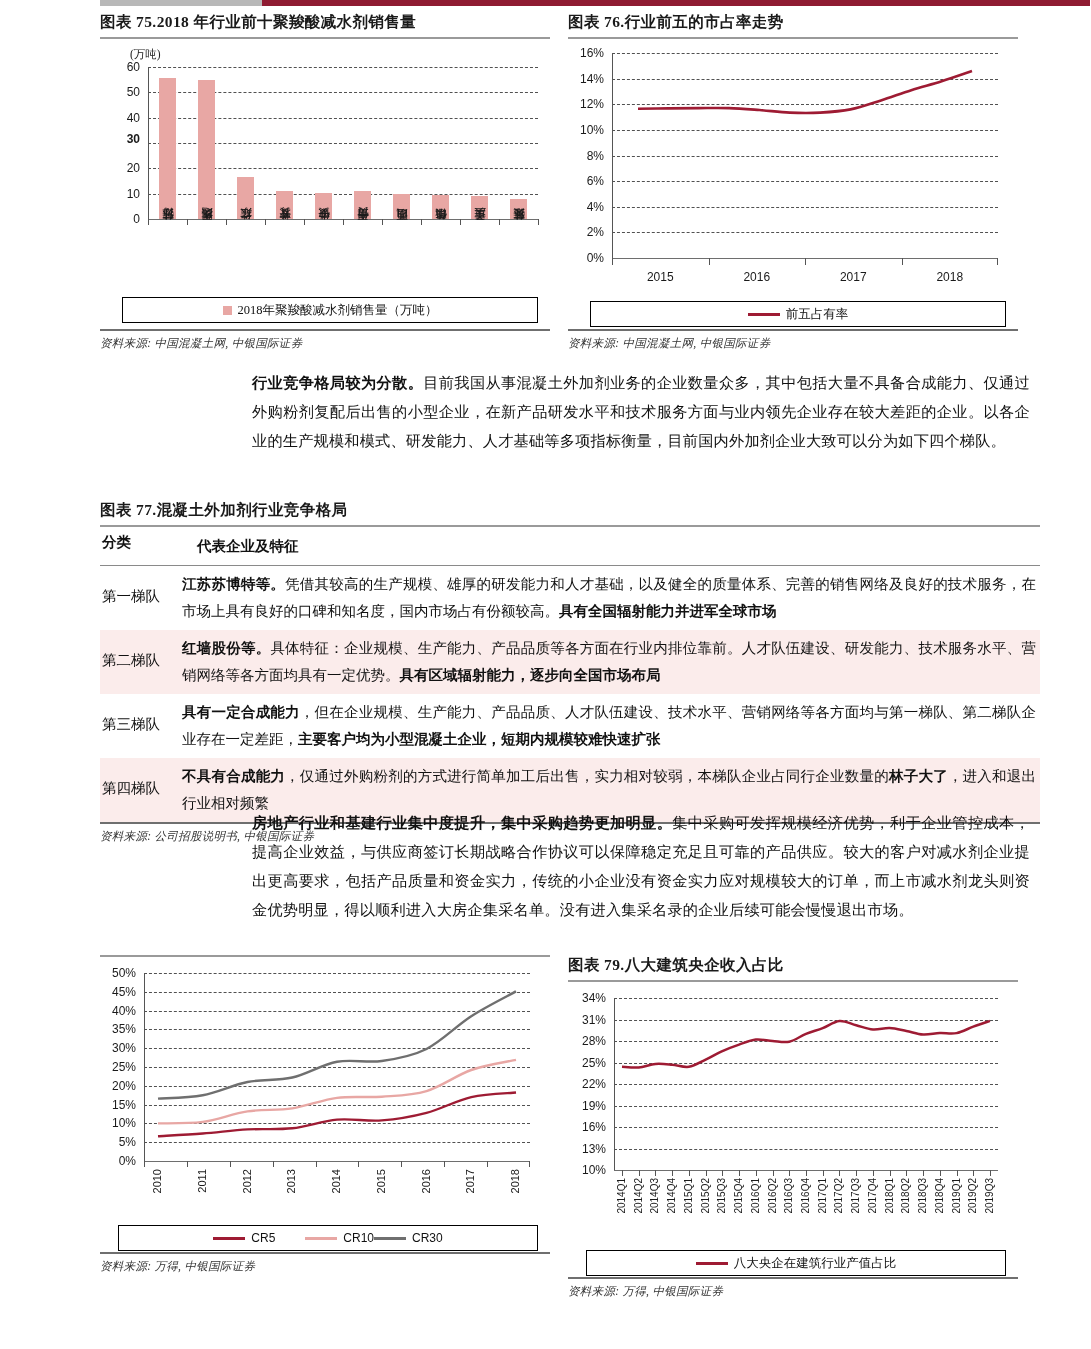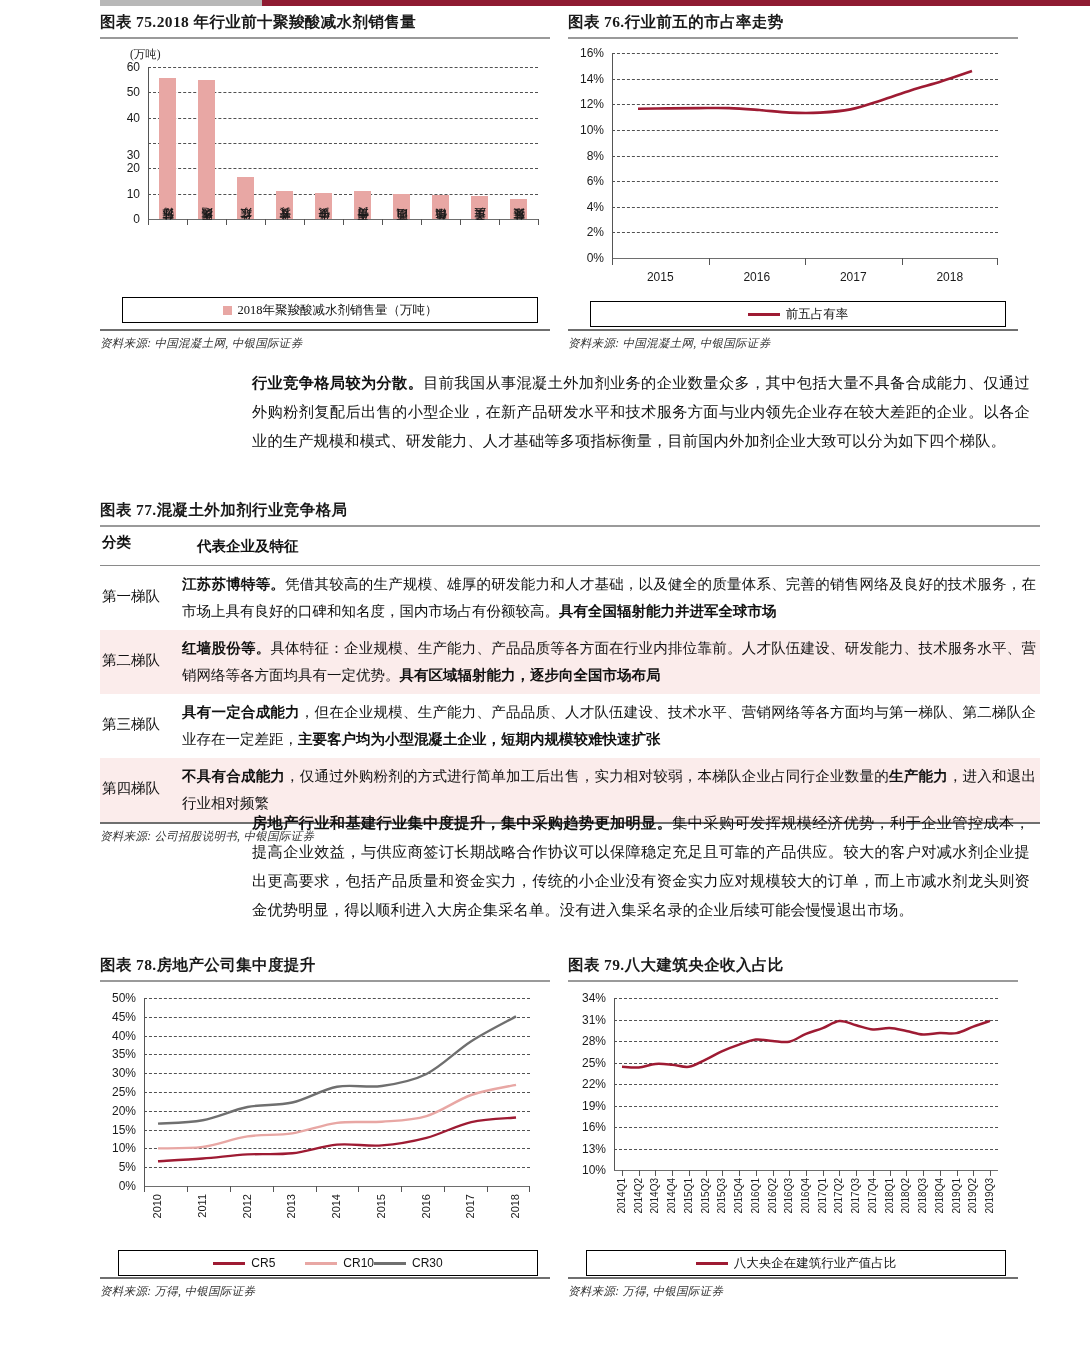--- a/index.html
+++ b/index.html
@@ -105,21 +105,21 @@
       <div class="axis-unit" style="left:30px; top:8px;">(万吨)</div>
 
       <div class="plot" id="p75" style="position:absolute; left:48px; top:28px; width:390px; height:152px;">
           <div class="gridline solidaxis" style="top: 152px;"></div>
           <div class="ylab" style="top: 152px; right: 398px;">0</div>
           <div class="gridline" style="top: 126.667px;"></div>
           <div class="ylab" style="top: 126.667px; right: 398px;">10</div>
           <div class="gridline" style="top: 101.333px;"></div>
           <div class="ylab" style="top: 101.333px; right: 398px;">20</div>
           <div class="gridline" style="top: 76px;"></div>
-          <div class="ylab" style="top: 88px; right: 398px;">30</div>
+          <div class="ylab" style="top: 72px; right: 398px; font-weight: bold;">30</div>
           <div class="gridline" style="top: 50.6667px;"></div>
           <div class="ylab" style="top: 50.6667px; right: 398px;">40</div>
           <div class="gridline" style="top: 25.3333px;"></div>
           <div class="ylab" style="top: 25.3333px; right: 398px;">50</div>
           <div class="gridline" style="top: 0px;"></div>
           <div class="ylab" style="top: 0px; right: 398px;">60</div>
           <div class="yaxis-line" style="left: 0px; height: 152px;"></div>
           <div class="bar" style="left: 11.31px; width: 16.38px; height: 141.36px;"></div>
           <div class="bar" style="left: 50.31px; width: 16.38px; height: 139.333px;"></div>
           <div class="bar" style="left: 89.31px; width: 16.38px; height: 41.8px;"></div>
@@ -238,34 +238,33 @@
         <div class="tbl-c2"><b>红墙股份等。</b><span>具体特征：企业规模、生产能力、产品品质等各方面在行业内排位靠前。人才队伍建设、研发能力、技术服务水平、营销网络等各方面均具有一定优势。</span><b>具有区域辐射能力，逐步向全国市场布局</b></div>
       </div>
 
       <div class="tbl-row">
         <div class="tbl-c1">第三梯队</div>
         <div class="tbl-c2"><b>具有一定合成能力</b><span>，但在企业规模、生产能力、产品品质、人才队伍建设、技术水平、营销网络等各方面均与第一梯队、第二梯队企业存在一定差距，</span><b>主要客户均为小型混凝土企业，短期内规模较难快速扩张</b></div>
       </div>
 
       <div class="tbl-row alt">
         <div class="tbl-c1">第四梯队</div>
-        <div class="tbl-c2"><b>不具有合成能力</b><span>，仅通过外购粉剂的方式进行简单加工后出售，实力相对较弱，本梯队企业占同行企业数量的</span><b>生产能力</b><span>，进入和退出行业相对频繁</span></div>
+        <div class="tbl-c2"><b>不具有合成能力</b><span>，仅通过外购粉剂的方式进行简单加工后出售，实力相对较弱，本梯队企业占同行企业数量的</span><b>林子大了</b><span>，进入和退出行业相对频繁</span></div>
       </div>
     </div>
 
     <div class="src-rule"></div>
     <div class="fig-src">资料来源: 公司招股说明书,  中银国际证券</div>
   </div>
 
   <div class="para" style="left:252px; top:808px; width:778px;">
     <b>房地产行业和基建行业集中度提升，集中采购趋势更加明显。</b><span>集中采购可发挥规模经济优势，利于企业管控成本，提高企业效益，与供应商签订长期战略合作协议可以保障稳定充足且可靠的产品供应。较大的客户对减水剂企业提出更高要求，包括产品质量和资金实力，传统的小企业没有资金实力应对规模较大的订单，而上市减水剂龙头则资金优势明显，得以顺利进入大房企集采名单。没有进入集采名录的企业后续可能会慢慢退出市场。</span>
   </div>
 
   <div class="fig" style="left:100px; top:955px; width:450px;">
-    <div class="fig-title">图表 78.房地产公司集中度提升</div>
     <div class="fig-rule"></div>
     <div class="fig-body" style="height:295px;">
       <div class="plot" id="p78" style="position:absolute; left:44px; top:16px; width:386px; height:188px;">
           <div class="gridline solidaxis" style="top: 188px;"></div>
           <div class="ylab" style="top: 188px; right: 394px;">0%</div>
           <div class="gridline" style="top: 169.2px;"></div>
           <div class="ylab" style="top: 169.2px; right: 394px;">5%</div>
           <div class="gridline" style="top: 150.4px;"></div>
           <div class="ylab" style="top: 150.4px; right: 394px;">10%</div>
           <div class="gridline" style="top: 131.6px;"></div>

